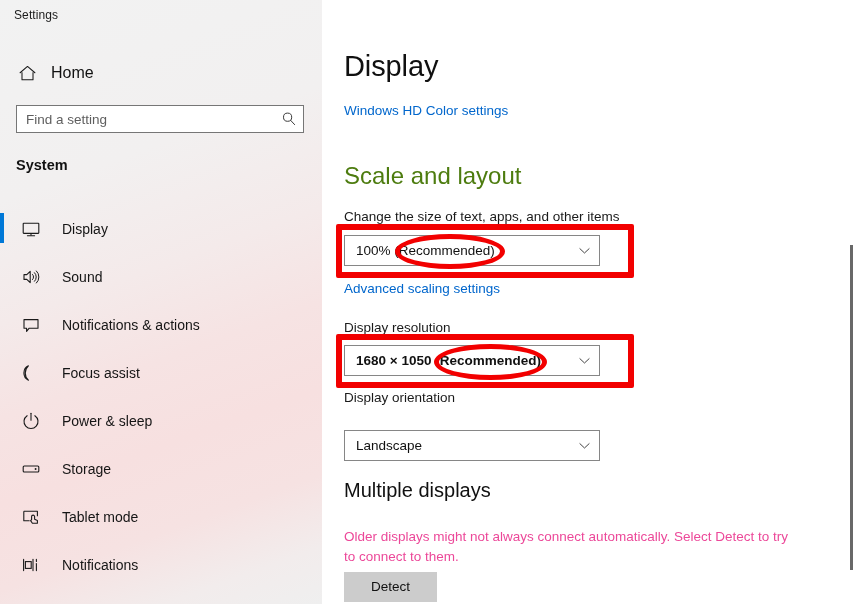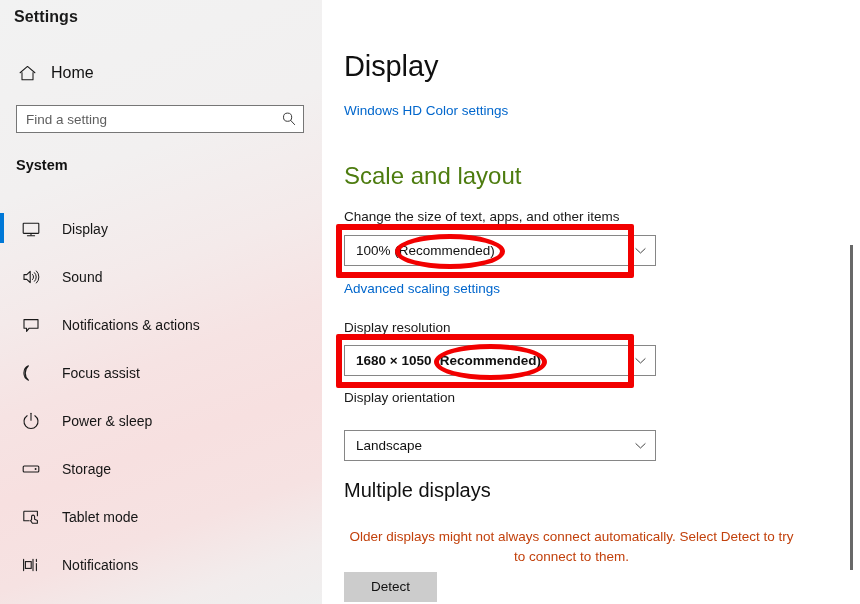--- a/index.html
+++ b/index.html
@@ -36,24 +36,23 @@
         #f6e3e3 58%,
         #f7e0e0 70%,
         #f6e2e2 82%,
         #f2ecec 92%,
         #efefef 100%);
     overflow: hidden;
   }
   #window-title {
     position: absolute;
     left: 14px; top: 8px;
-    font-size: 16px;
+    font-size: 12px;
     color: #1a1a1a;
     letter-spacing: 0.1px;
-    font-weight: bold;
   }
 
   .home-row {
     position: absolute;
     left: 0; top: 57px;
     width: 322px; height: 32px;
     display: flex; align-items: center;
   }
   .home-row .ico {
     width: 38px; display: flex; justify-content: center; align-items: center;
@@ -177,21 +176,21 @@
     color: #1a1a1a;
     white-space: nowrap;
   }
   #label-scale   { top: 209px; }
   #label-res     { top: 320px; }
   #label-orient  { top: 390px; }
 
   .combo {
     position: absolute;
     left: 22px;
-    width: 312px; height: 31px;
+    width: 256px; height: 31px;
     border: 1px solid #868686;
     background: #ffffff;
     box-sizing: border-box;
     display: flex;
     align-items: center;
   }
   .combo .combo-text {
     flex: 1;
     font-size: 13.5px;
     color: #111;
@@ -218,22 +217,21 @@
     left: 22px; top: 479px;
     font-size: 20px;
     color: #101010;
   }
   #multi-desc {
     position: absolute;
     left: 22px; top: 527px;
     width: 455px;
     font-size: 13.5px;
     line-height: 20px;
-    color: #c2410c;
-    text-align: center;
+    color: #ec4899;
   }
   #detect-button {
     position: absolute;
     left: 22px; top: 572px;
     width: 93px; height: 30px;
     background: #cccccc;
     border: none;
     font-family: "Liberation Sans", sans-serif;
     font-size: 13.5px;
     color: #111;

